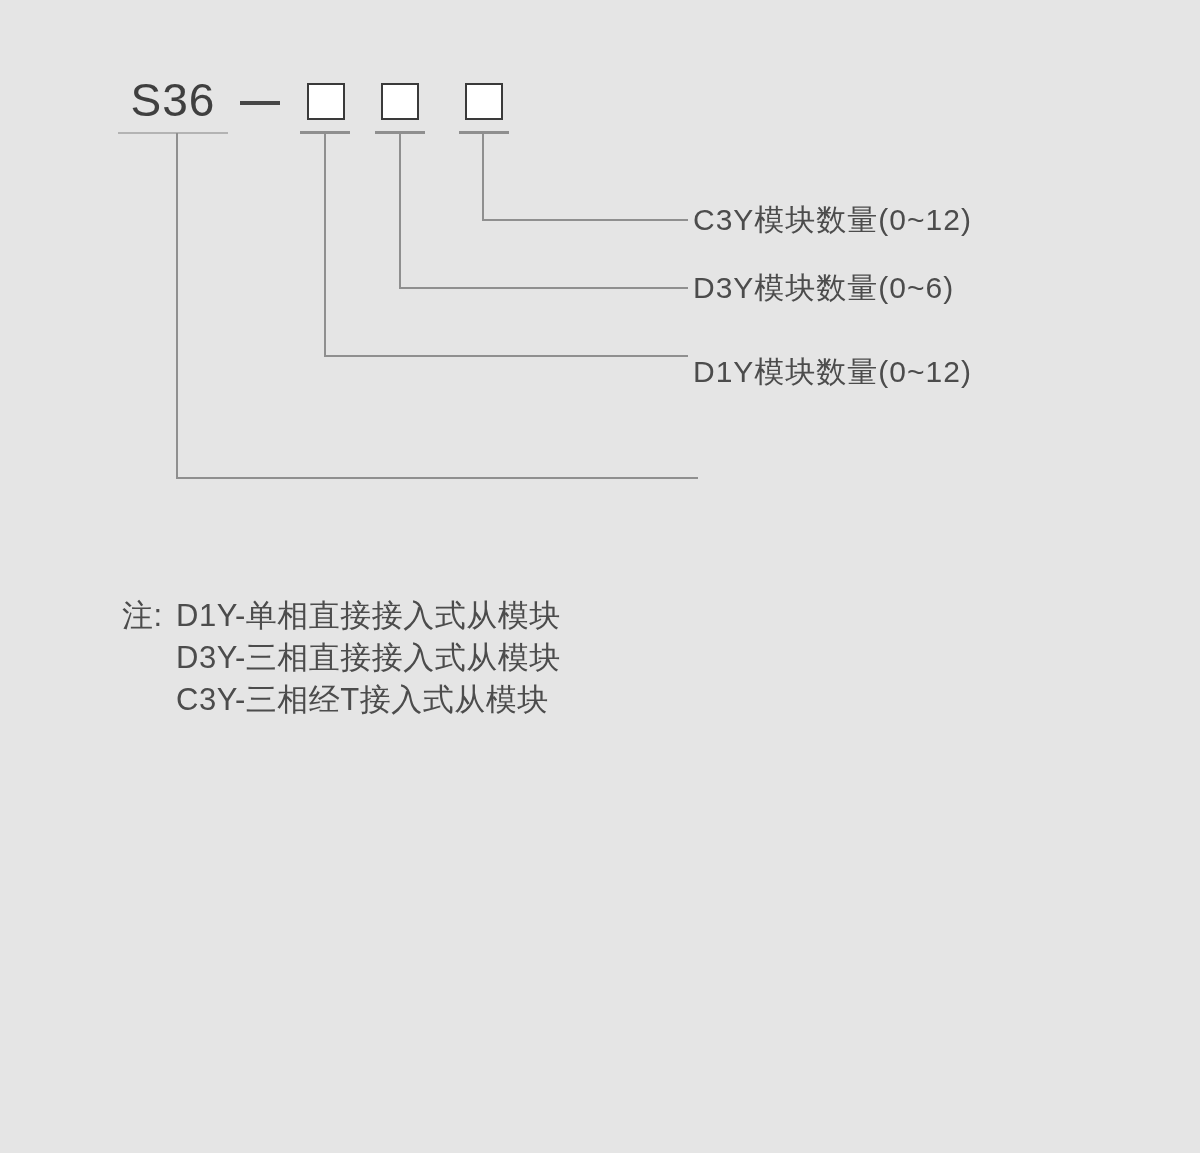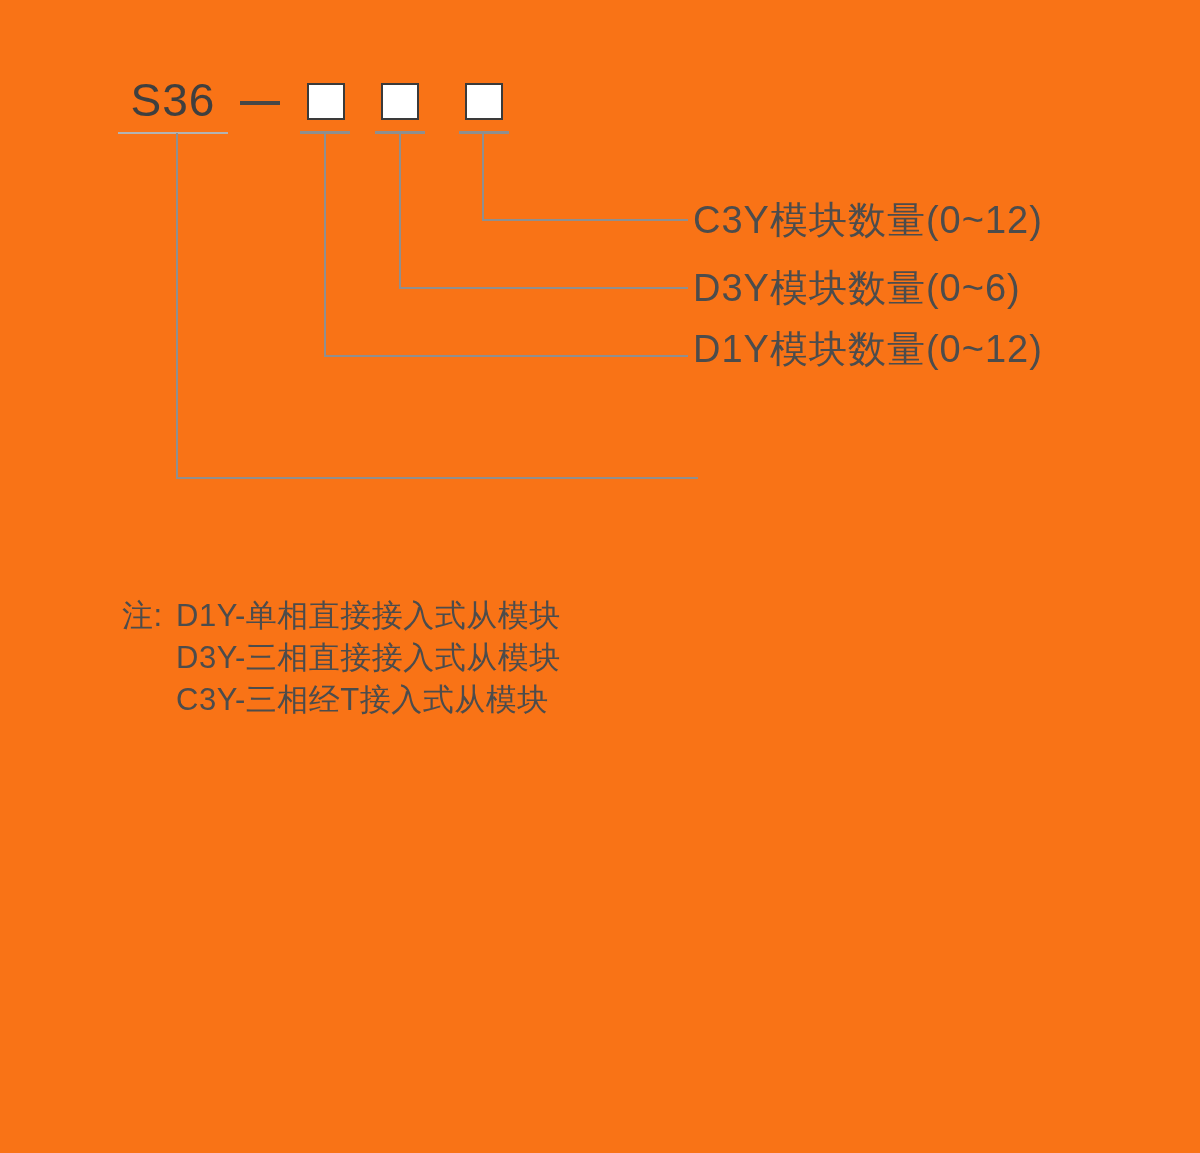--- a/index.html
+++ b/index.html
@@ -1,21 +1,21 @@
 <!DOCTYPE html>
 <html><head>
 <meta charset="utf-8">
 <style>
   * { margin: 0; padding: 0; box-sizing: border-box; }
   html, body { background: #ffffff; }
   .canvas {
     position: relative;
     width: 1200px;
     height: 1153px;
-    background: #f97316;
+    background: #e5e5e5;
     overflow: hidden;
     font-family: "Liberation Sans", "DejaVu Sans", sans-serif;
   }
 
   
   .model-code {
     position: absolute;
     left: 118px; top: 76px;
     width: 110px; height: 48px;
     font-size: 46px; line-height: 48px;
@@ -60,29 +60,29 @@
 
   .hline { position: absolute; height: 2px; background: #8f8f8f; }
   .hline.h-c3y   { left: 482px; top: 219px; width: 206px; }
   .hline.h-d3y   { left: 399px; top: 287px; width: 289px; }
   .hline.h-d1y   { left: 324px; top: 355px; width: 364px; }
   .hline.h-meter { left: 176px; top: 477px; width: 522px; }
 
   
   .branch-label {
     position: absolute;
-    font-size: 38px;
+    font-size: 30px;
     height: 40px; line-height: 40px;
     color: #4c4c4c;
     letter-spacing: 1px;
     white-space: nowrap;
   }
   .branch-label.l-c3y   { left: 693px; top: 200px; }
   .branch-label.l-d3y   { left: 693px; top: 268px; }
-  .branch-label.l-d1y   { left: 693px; top: 329px; text-align: center; }
+  .branch-label.l-d1y   { left: 693px; top: 352px; text-align: center; }
   .branch-label.l-meter { left: 700px; top: 458px; }
 
   
   .notes {
     position: absolute;
     left: 122px; top: 595px;
     font-size: 31px;
     color: #4c4c4c;
     letter-spacing: 0.5px;
   }

